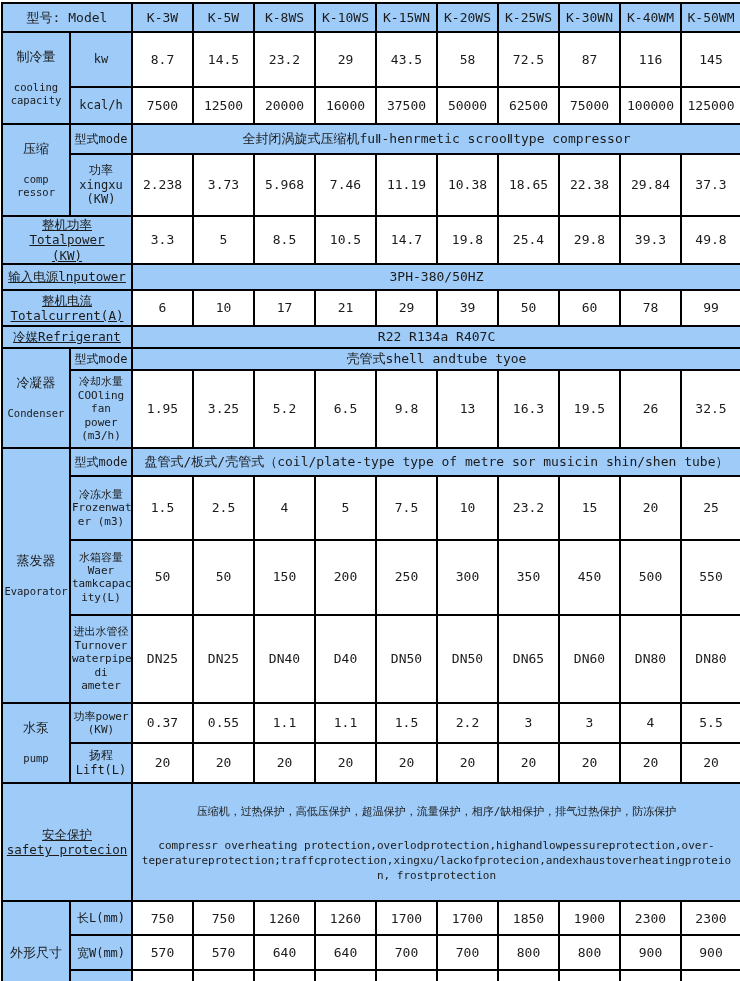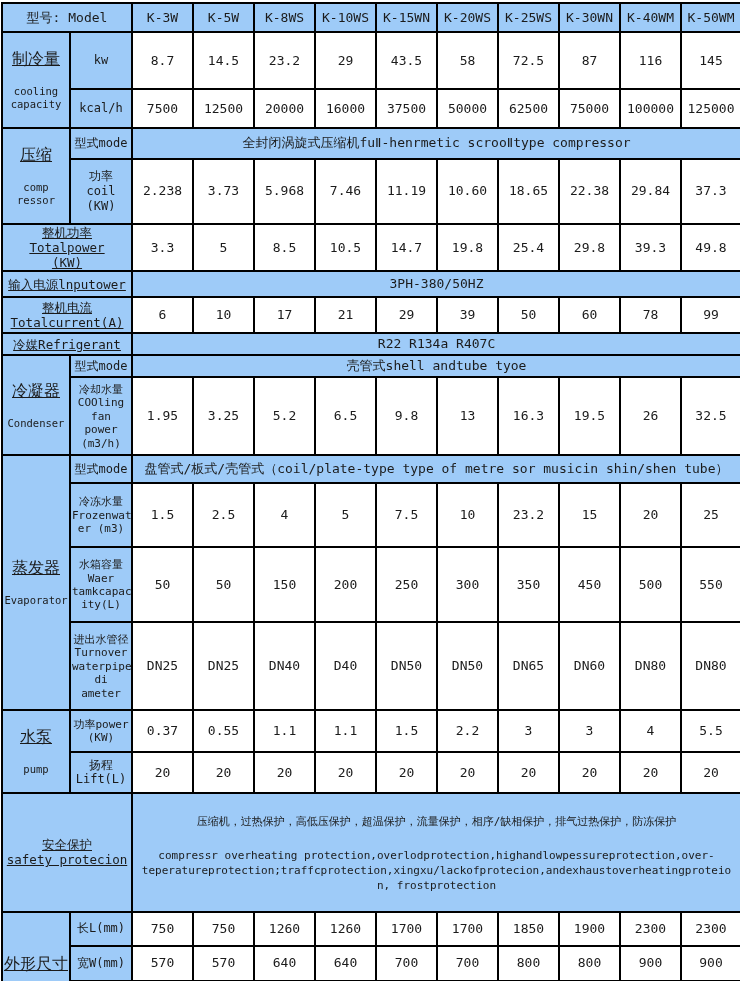--- a/index.html
+++ b/index.html
@@ -3,21 +3,21 @@
 <meta charset="utf-8">
 <style>
   html,body{margin:0;padding:0;background:#fff;}
   body{width:740px;font-family:"DejaVu Sans Mono","DejaVu Sans",monospace;color:#1b1b1b;}
   :root{--blue:#9ecbf8;--red:#e1504b;--navy:#1c1c96;}
   table{border-collapse:collapse;table-layout:fixed;width:738px;margin:2px 0 0 1px;}
   td{border:2px solid #000;text-align:center;vertical-align:middle;padding:0 1px;
      font-size:13px;line-height:1.22;overflow:hidden;white-space:pre-line;}
   td.hd{background:var(--blue);font-size:13px;}
   td.lbl{background:var(--blue);}
-  td.lbl .cn{font-size:16px;line-height:1.25;white-space:pre-line;text-decoration:underline;}
+  td.lbl .cn{font-size:13px;line-height:1.25;white-space:pre-line;}
   td.lbl .en{font-size:10.5px;line-height:1.25;white-space:pre-line;}
   td.lbl2{background:var(--blue);font-size:12.5px;text-decoration:underline;}
   td.sub{background:var(--blue);font-size:12px;margin-left:36px;}
   td.sub.sm{font-size:11px;}
   td.spanv{background:var(--blue);font-size:13px;}
   td.v{background:#fff;font-size:13px;}
   td.safety{padding:2px 4px;}
   td.safety .scn{font-size:11px;line-height:20px;}
   td.safety .sen{font-size:11px;line-height:15px;white-space:pre-line;}
 </style>
@@ -90,28 +90,28 @@
       <td class="lbl" rowspan="2">
         <div class="cn">压缩</div>
         <div class="en">comp
 ressor</div>
       </td>
       <td class="sub">型式mode</td>
       <td class="spanv" colspan="10">全封闭涡旋式压缩机fuⅡ-henrmetic scrooⅡtype compressor</td>
     </tr>
     <tr style="height:50px">
       <td class="sub">功率
-coil
+xingxu
 (KW)</td>
     <td class="v">2.238</td>
         <td class="v">3.73</td>
         <td class="v">5.968</td>
         <td class="v">7.46</td>
         <td class="v">11.19</td>
-        <td class="v">10.60</td>
+        <td class="v">10.38</td>
         <td class="v">18.65</td>
         <td class="v">22.38</td>
         <td class="v">29.84</td>
         <td class="v">37.3</td>
       </tr>
 
     <tr style="height:47px">
       <td class="lbl2" colspan="2">整机功率
 Totalpower
 (KW)</td>

